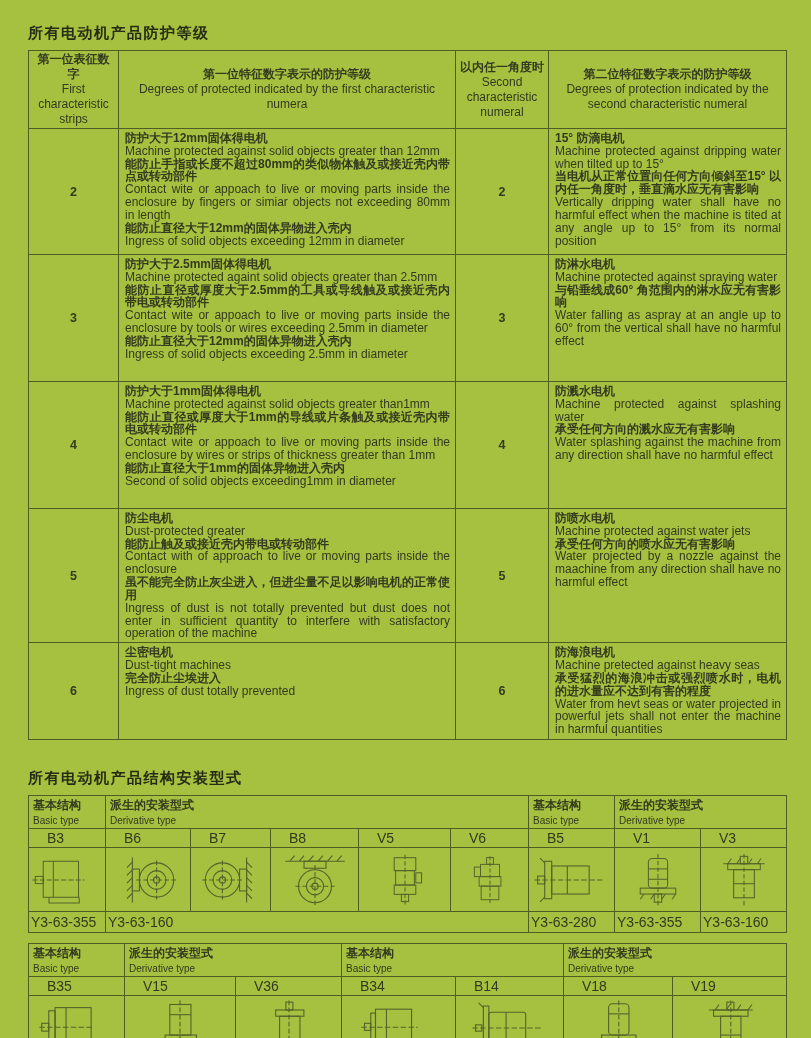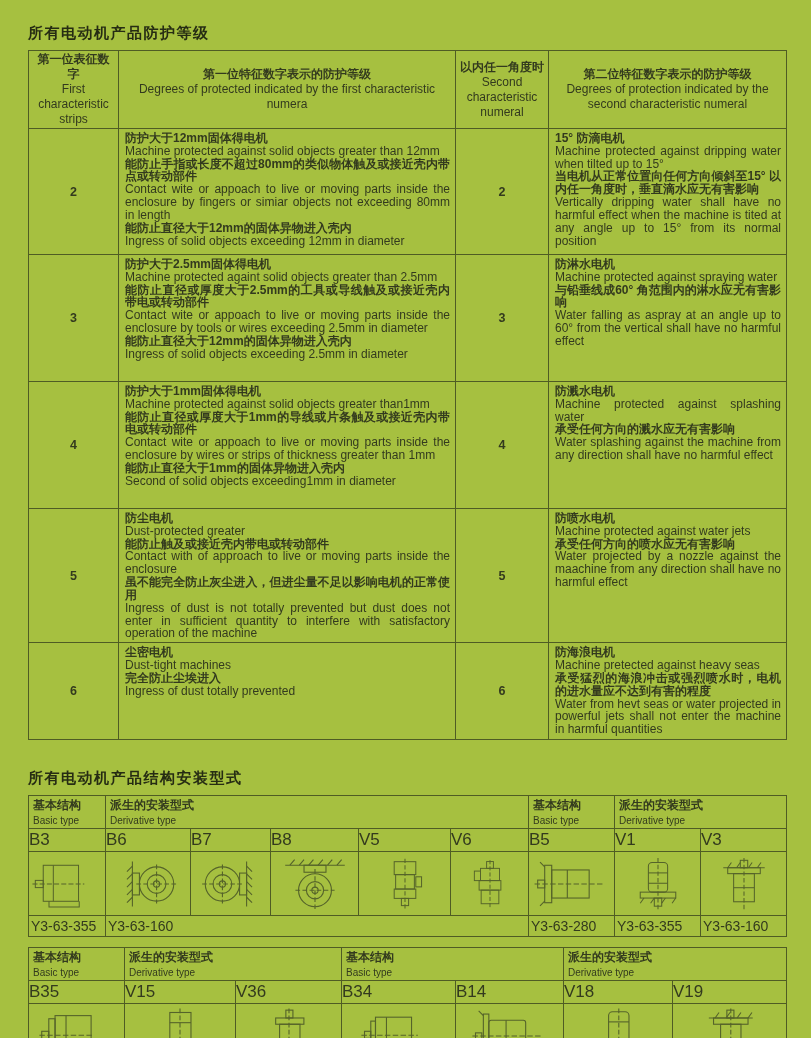--- a/index.html
+++ b/index.html
@@ -25,21 +25,21 @@
   .ip .hd .en{font-size:12px;line-height:1.25;}
   .ip .num{text-align:center;font-size:12.5px;font-weight:bold;}
   .ip .desc{vertical-align:top;padding:3px 5px 2px 6px;}
   .ip .desc .zh,.ip .desc .en{
     font-size:12px;line-height:1.07;text-align:justify;
   }
   
   .mt td{text-align:left;}
   .mt .gh .zh{font-size:12px;line-height:1.3;}
   .mt .gh .en{font-size:10px;line-height:1.3;}
-  .mt .code td{font-size:17px;padding:1px 0;}
+  .mt .code td{font-size:14px;padding:1px 18px;}
   .mt .fr td{font-size:14px;padding:2px 2px;}
   .mt .diag td{padding:1px;}
   .diag svg{stroke:#55632a;fill:none;stroke-width:1.4;display:block;margin:0 auto;}
   .gap{height:10px;}
   .gap2{height:13px;}
 </style>
 </head>
 <body>
 
 <div class="page">

